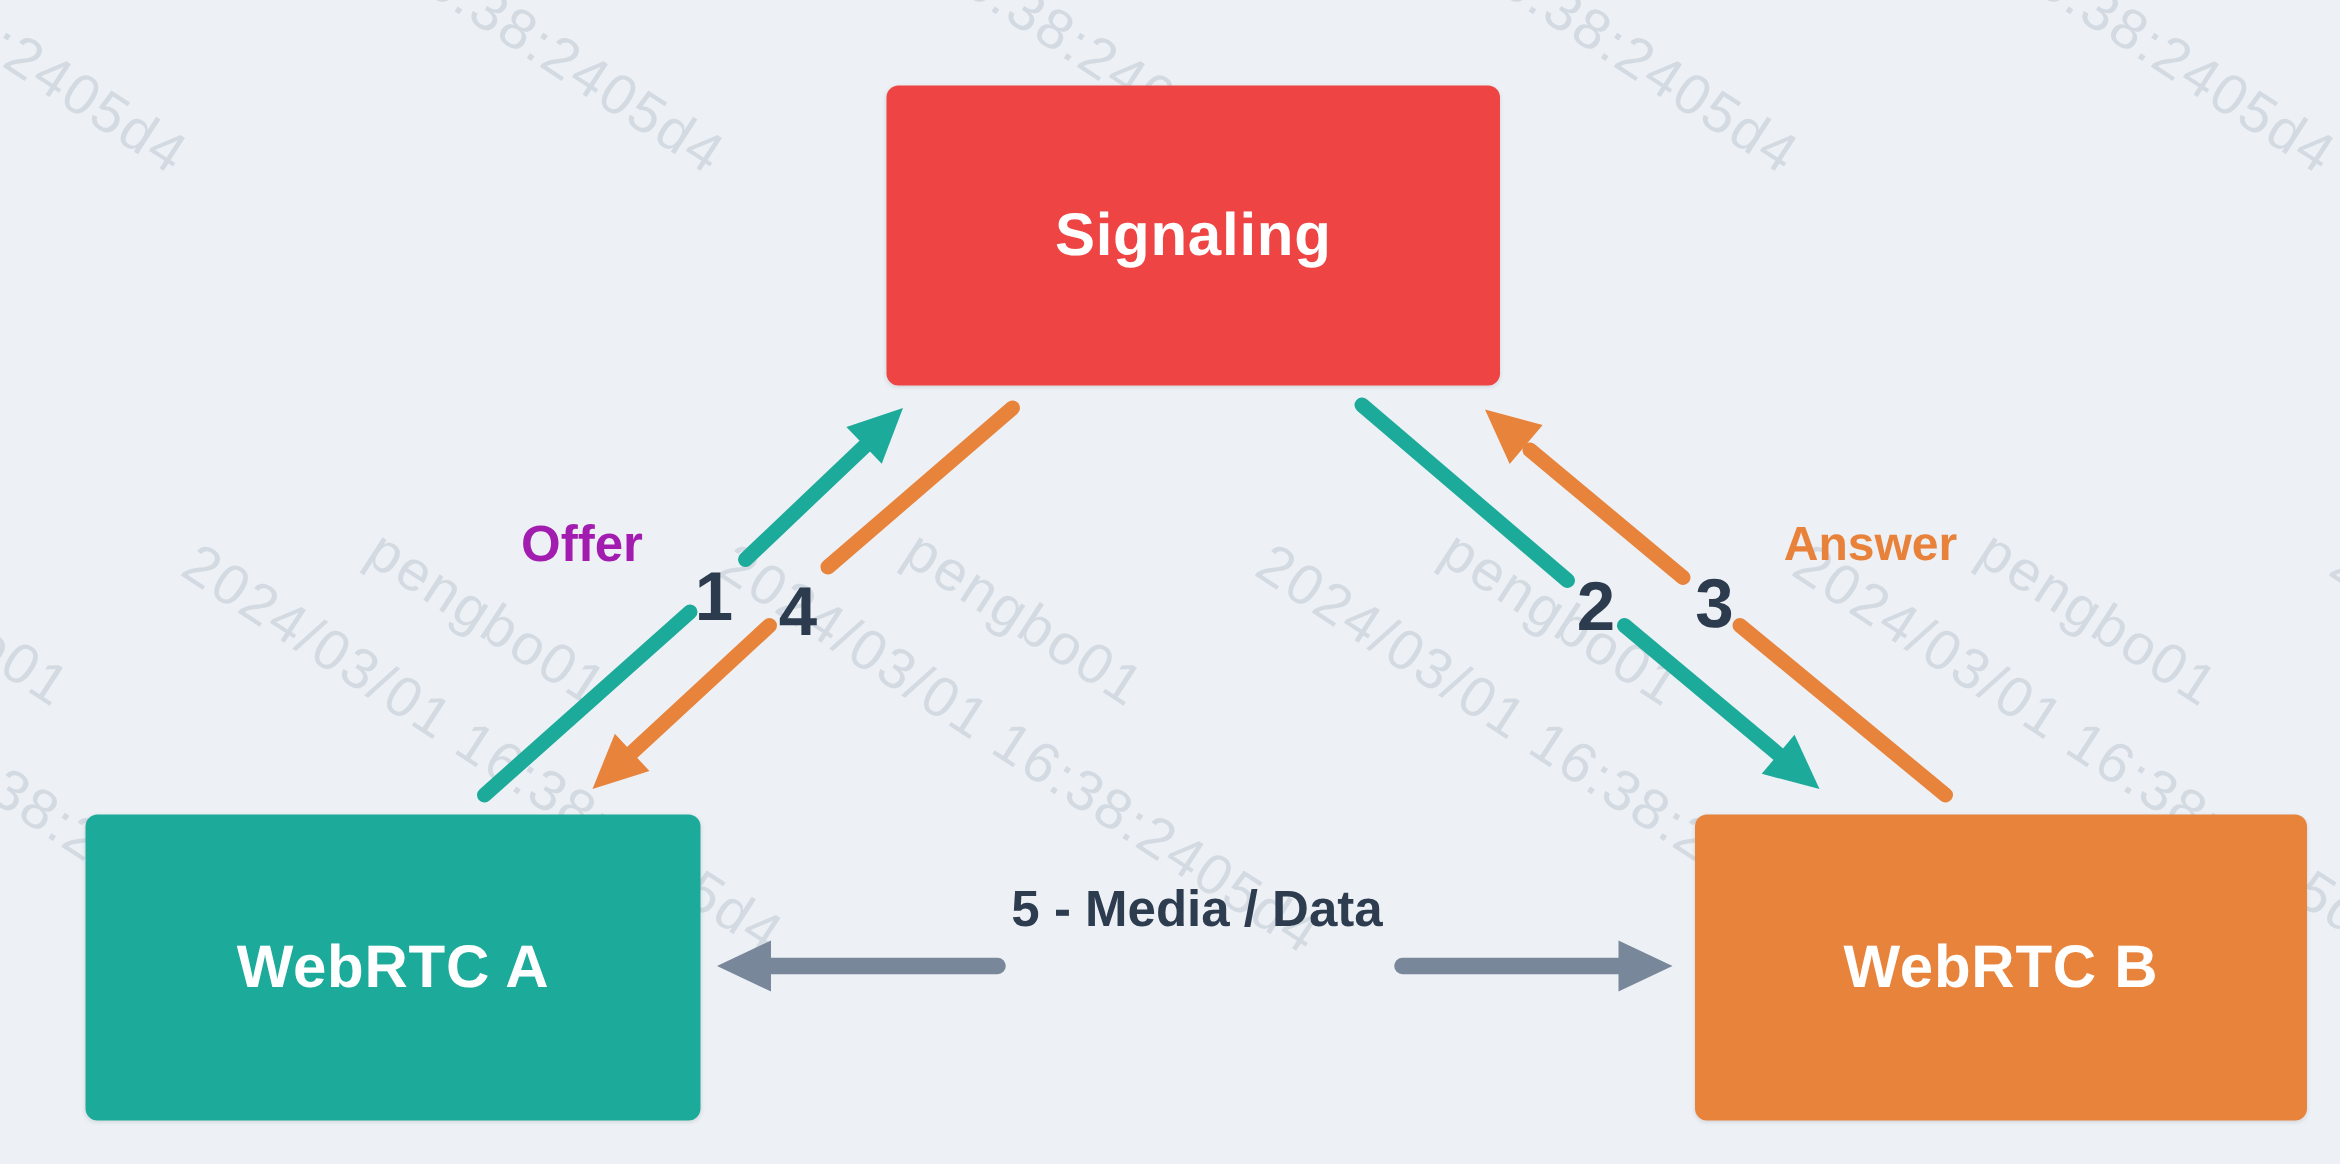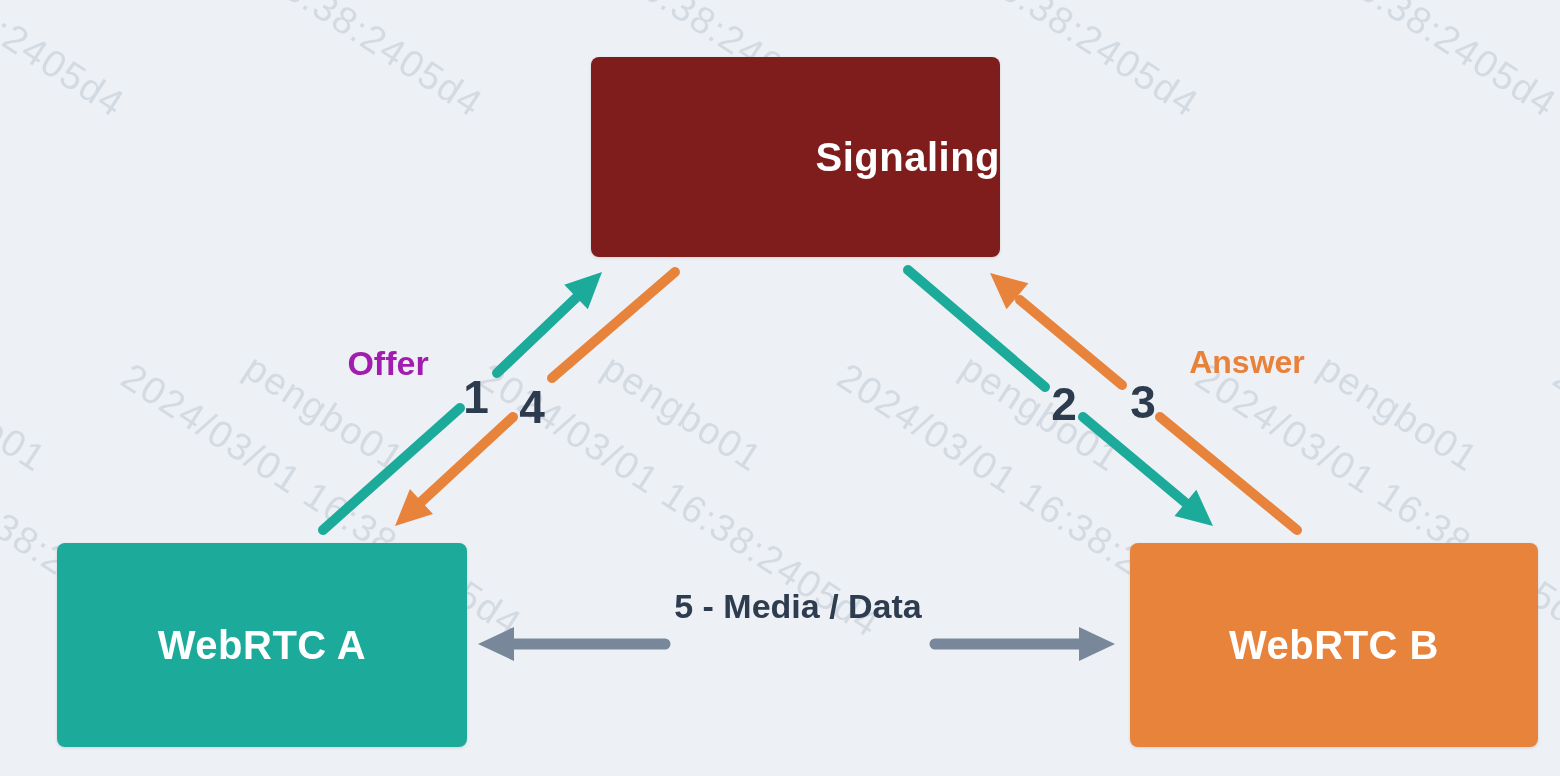--- a/index.html
+++ b/index.html
@@ -69,21 +69,21 @@
       <polygon points="1213,526 1174.4912236774276,515.8968249476674 1196.3362451149683,489.8431296551875" fill="#1cab9a"></polygon>
       <line x1="1297" y1="530" x2="1160" y2="417" stroke="#e8833c" stroke-width="10" stroke-linecap="round"></line>
       <line x1="1122" y1="385" x2="1020" y2="300" stroke="#e8833c" stroke-width="10" stroke-linecap="round"></line>
       <polygon points="990,273 1028.448945492737,283.328532833686 1006.4517122541039,309.2538434363609" fill="#e8833c"></polygon>
       <line x1="508" y1="644" x2="665" y2="644" stroke="#78879a" stroke-width="11" stroke-linecap="round"></line>
       <line x1="935" y1="644" x2="1086" y2="644" stroke="#78879a" stroke-width="11" stroke-linecap="round"></line>
       <polygon points="478,644 514,627 514,661" fill="#78879a"></polygon>
       <polygon points="1115,644 1079,661 1079,627" fill="#78879a"></polygon>
     </svg>
 
-  <div class="node" style="left: 591px; top: 57px; width: 409px; height: 200px; background: #7f1d1d; justify-content: flex-end;">
+  <div class="node" style="left: 591px; top: 57px; width: 409px; height: 200px; background: #ef4444;">
     <span class="node-label" style="color: rgb(255, 255, 255);">Signaling</span>
   </div>
   <div class="node" style="left: 57px; top: 543px; width: 410px; height: 204px; background: rgb(28, 171, 154);">
     <span class="node-label" style="color: rgb(255, 255, 255);">WebRTC A</span>
   </div>
   <div class="node" style="left: 1130px; top: 543px; width: 408px; height: 204px; background: rgb(232, 131, 60);">
     <span class="node-label" style="color: rgb(255, 255, 255);">WebRTC B</span>
   </div>
 
   <div class="edge-label" style="left: 388px; top: 363px; color: #a21caf; font-size: 34px; font-weight: 700;">Offer</div>

